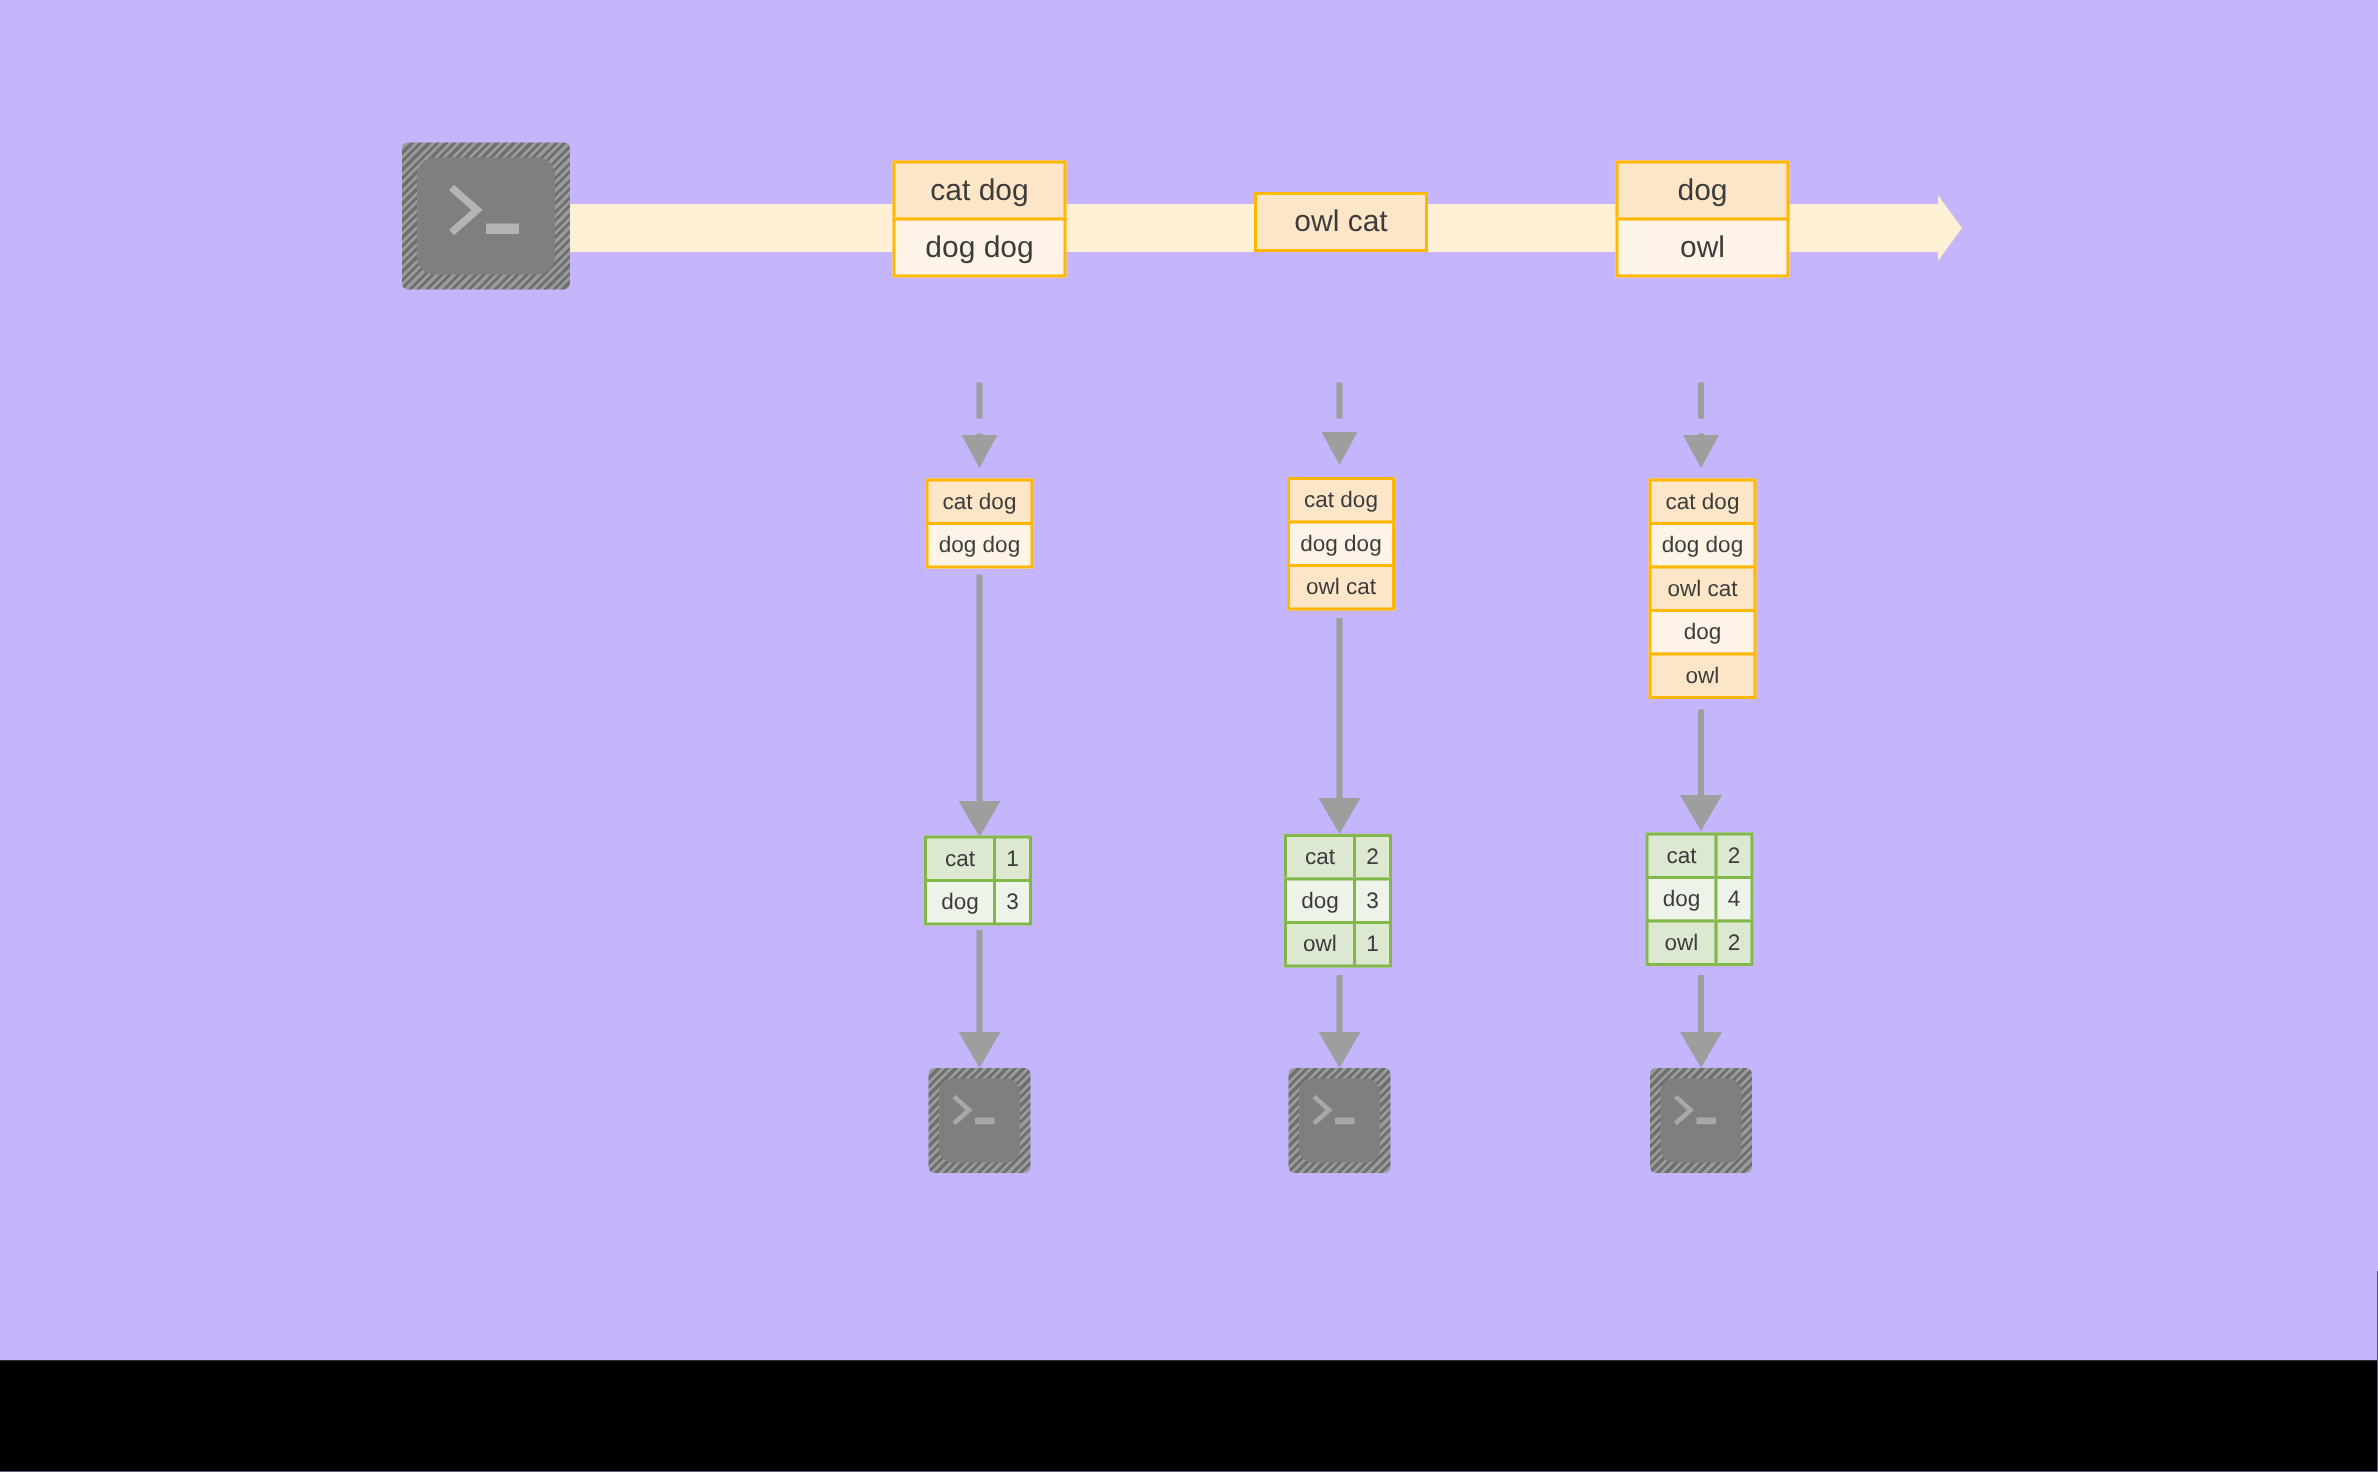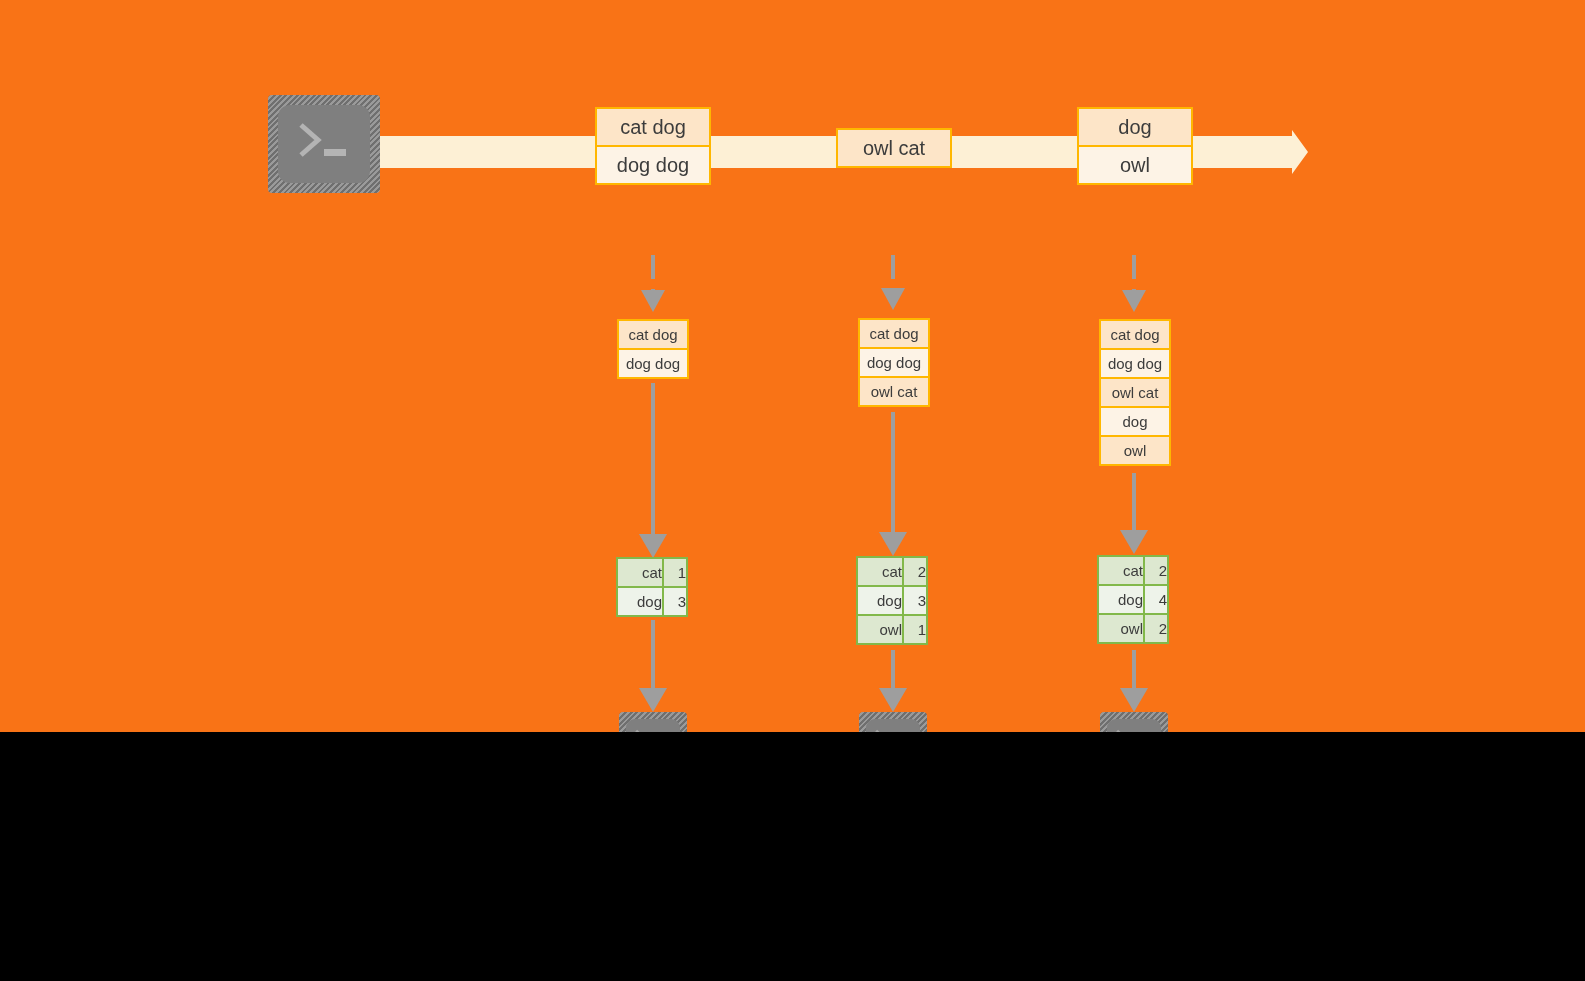--- a/index.html
+++ b/index.html
@@ -7,22 +7,22 @@
     margin: 0;
     padding: 0;
     background: #000000;
   }
   body {
     font-family: "Liberation Sans", sans-serif;
   }
   #canvas {
     position: relative;
     width: 1585px;
-    height: 732px;
-    background: #f97316;
+    height: 907px;
+    background: #c4b5fd;
     overflow: hidden;
   }
 
   
   .terminal {
     position: absolute;
     box-sizing: border-box;
     background:
       repeating-linear-gradient(135deg,
         #6f6f6f 0px, #6f6f6f 2px,
@@ -94,21 +94,21 @@
   .gtable .grow {
     display: flex;
     margin-top: -2px;
   }
   .gtable .grow:first-child { margin-top: 0; }
   .gtable .gcell {
     box-sizing: border-box;
     border: 2px solid #82b84a;
     display: flex;
     align-items: center;
-    justify-content: flex-end;
+    justify-content: center;
     color: #3c3c3c;
     font-size: 15px;
     white-space: nowrap;
   }
   .gtable .gcell.word { width: 48px; }
   .gtable .gcell.count { width: 26px; margin-left: -2px; }
   .gtable .grow.shade .gcell { background: #dde8d0; }
   .gtable .grow.light .gcell { background: #eef3ea; }
 
   

